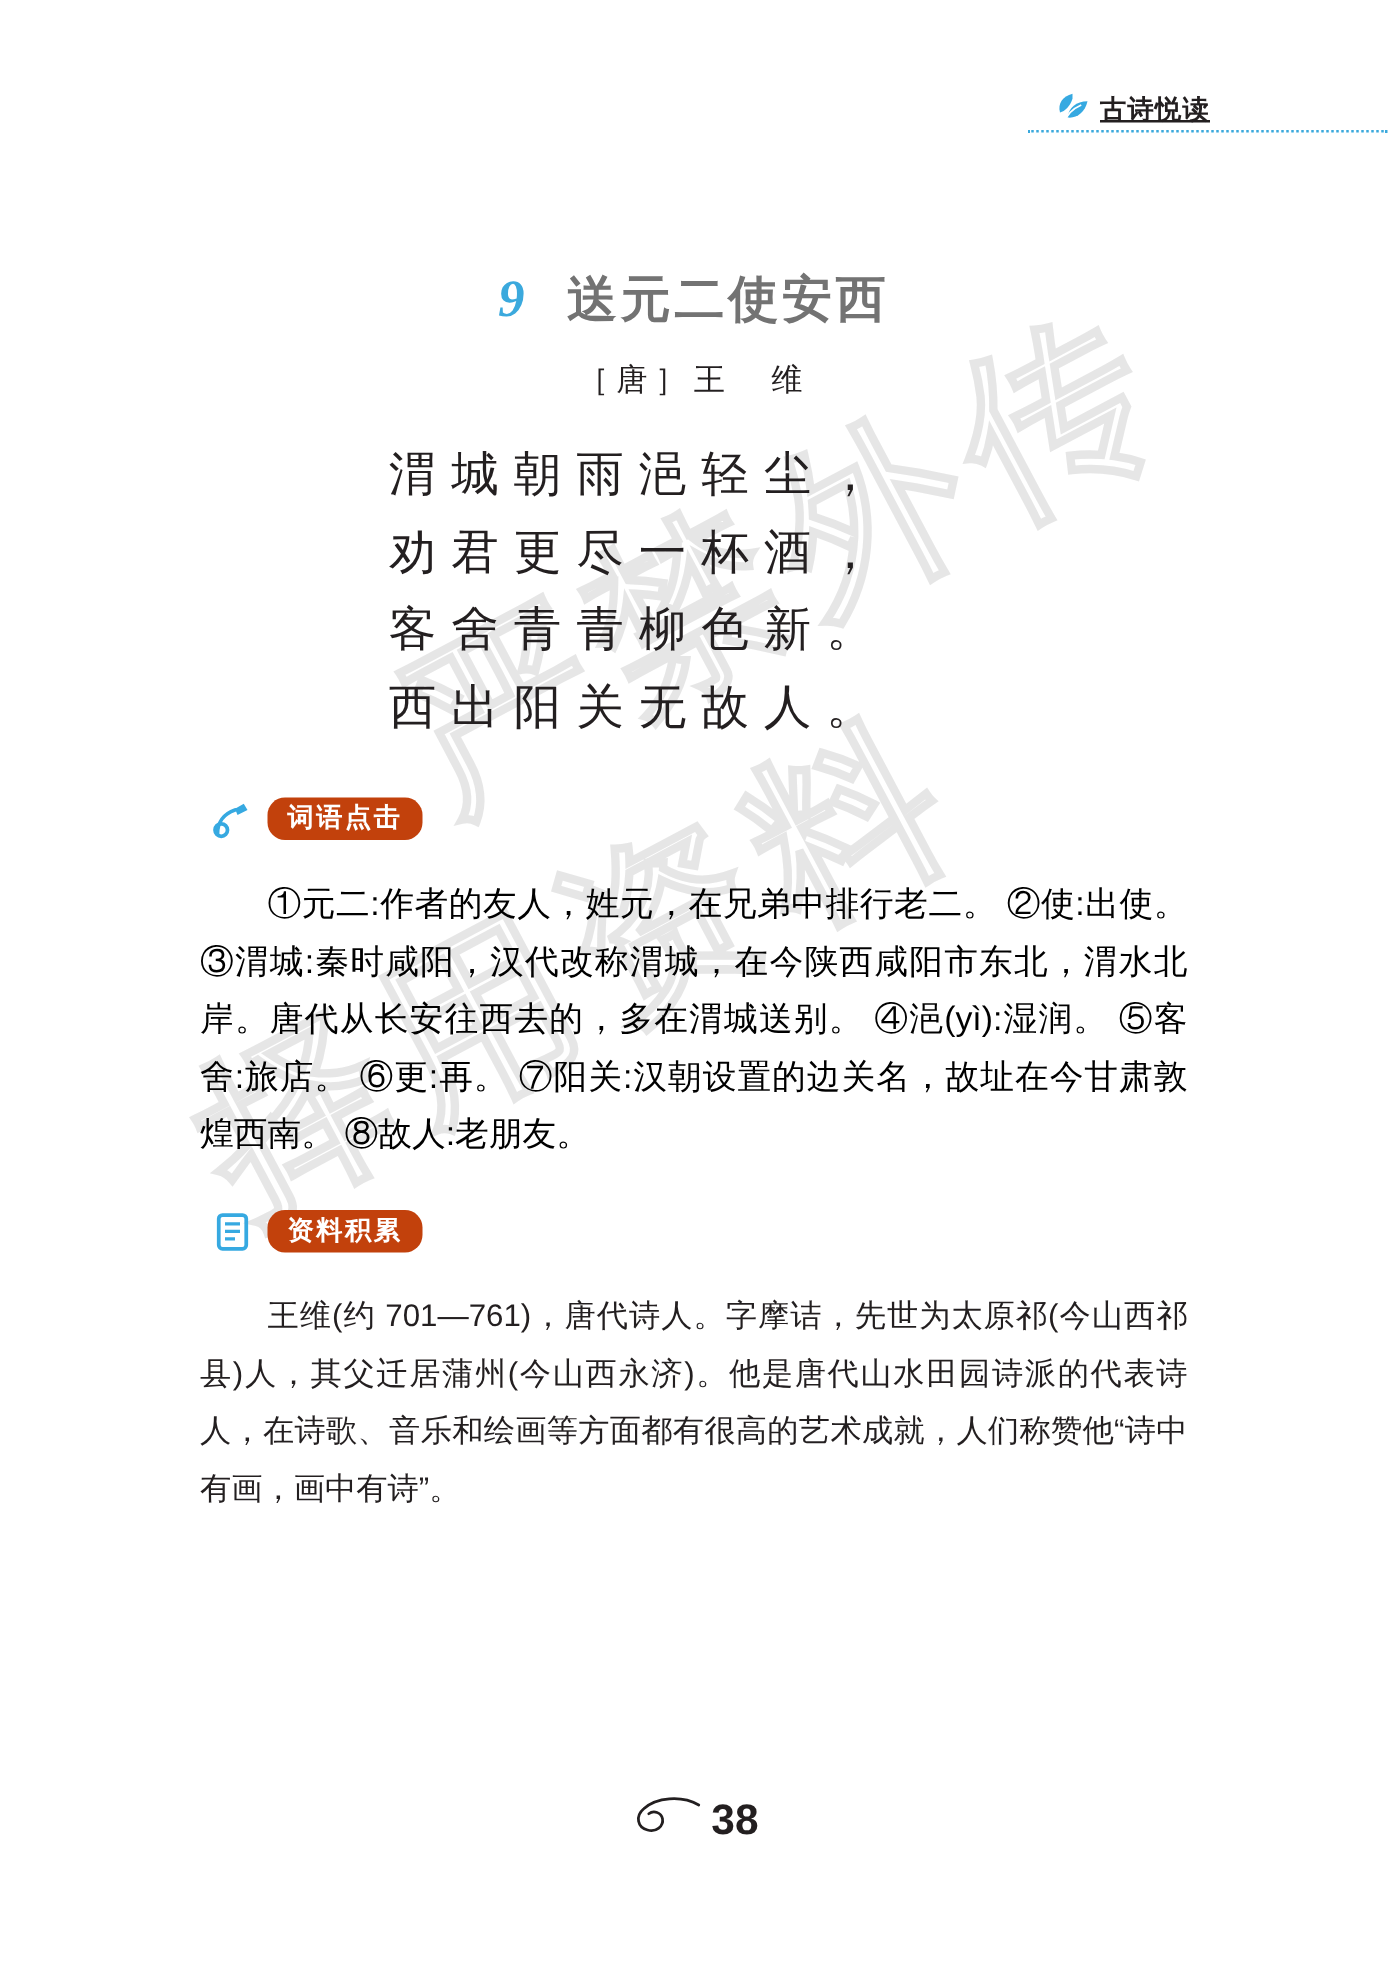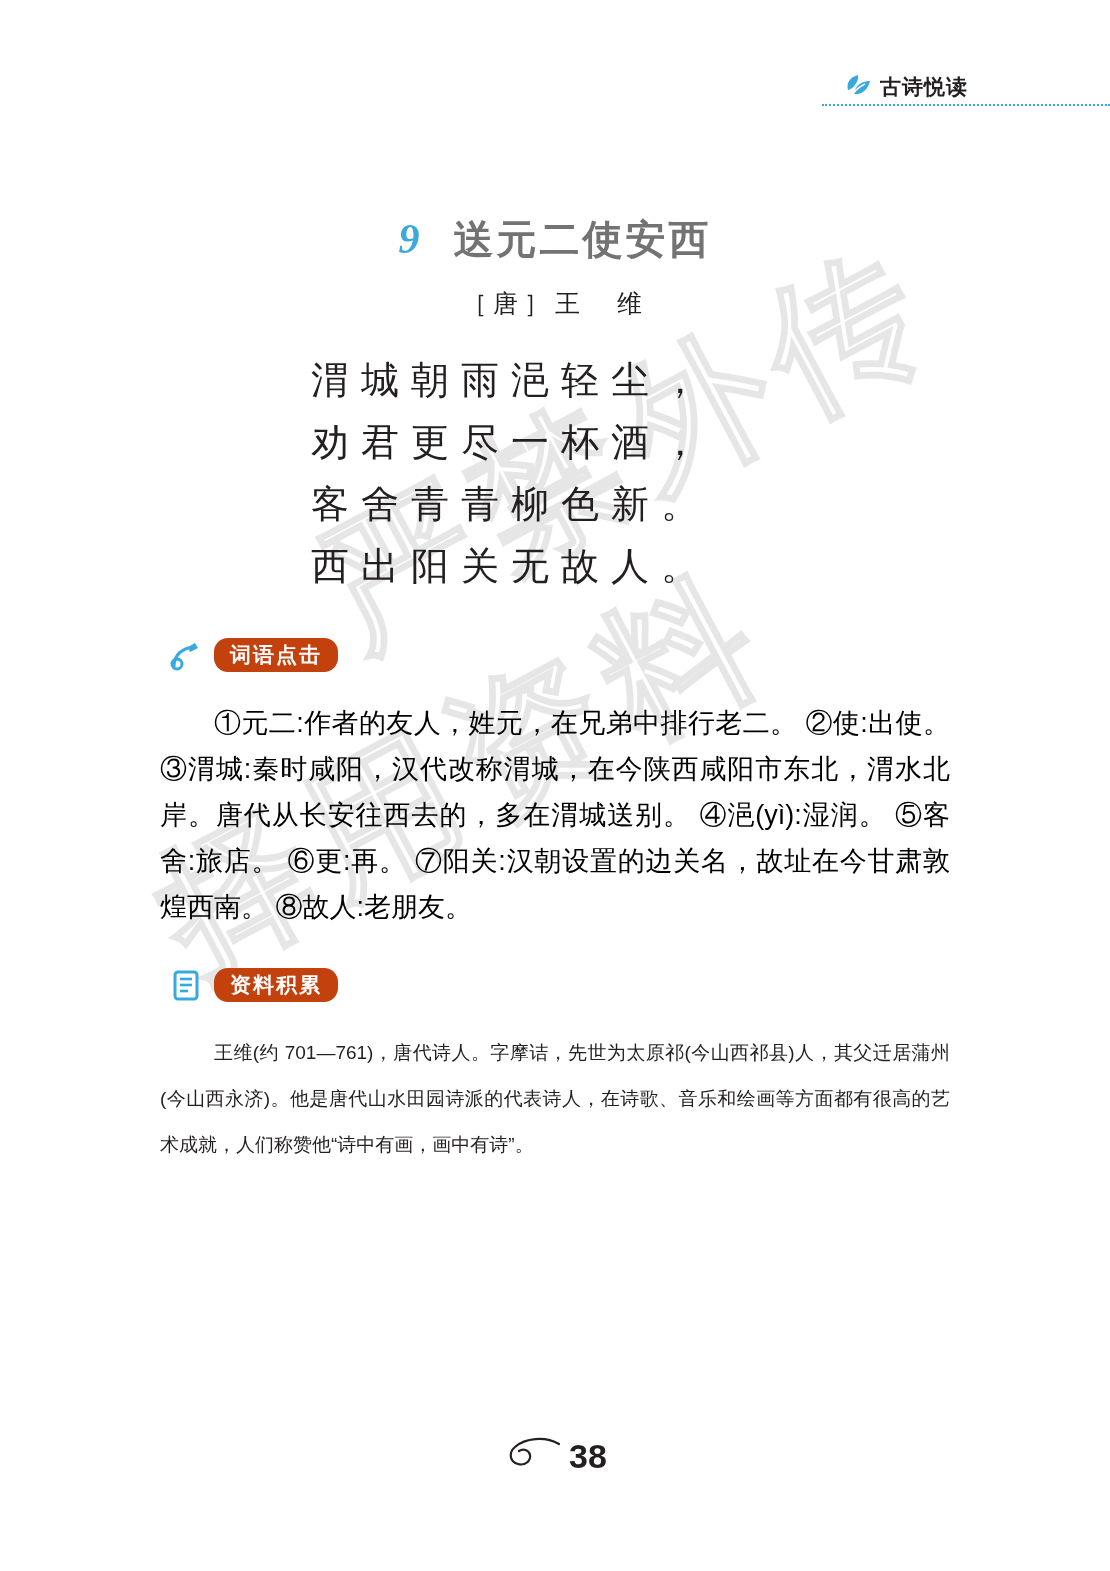--- a/index.html
+++ b/index.html
@@ -43,20 +43,21 @@
     width: 30px;
     height: 30px;
     display: block;
   }
   .header-title {
     font-family: "Liberation Sans", sans-serif;
     font-size: 21px;
     font-weight: bold;
     color: #231f20;
     letter-spacing: 1px;
+    text-decoration: underline;
   }
 
   
   .watermark {
     position: absolute;
     top: 330px;
     left: 90px;
     width: 900px;
     height: 800px;
     pointer-events: none;
@@ -185,21 +186,21 @@
   }
 
   .material-block {
     position: absolute;
     top: 1030px;
     left: 160px;
     width: 790px;
   }
   .material-text {
     font-family: "Liberation Sans", sans-serif;
-    font-size: 19px;
+    font-size: 25px;
     color: #231f20;
     line-height: 46px;
     text-align: justify;
     margin: 0 0 2px 0;
     text-indent: 54px;
   }
 
   
   .footer {
     position: absolute;

